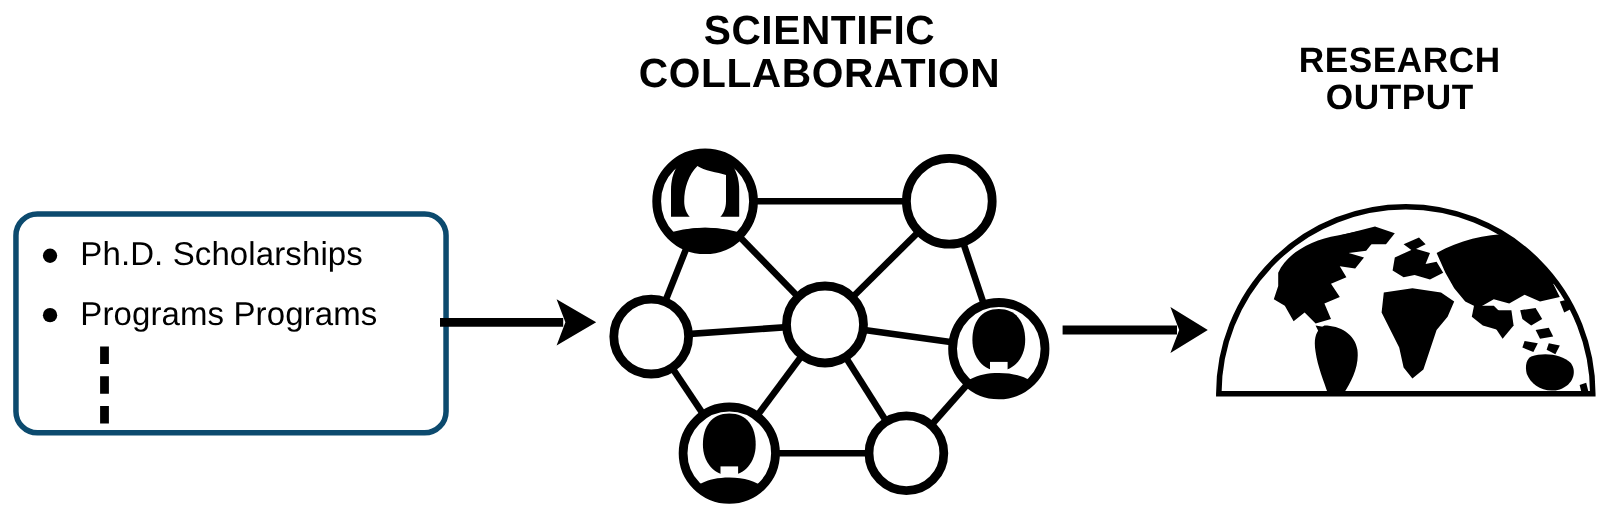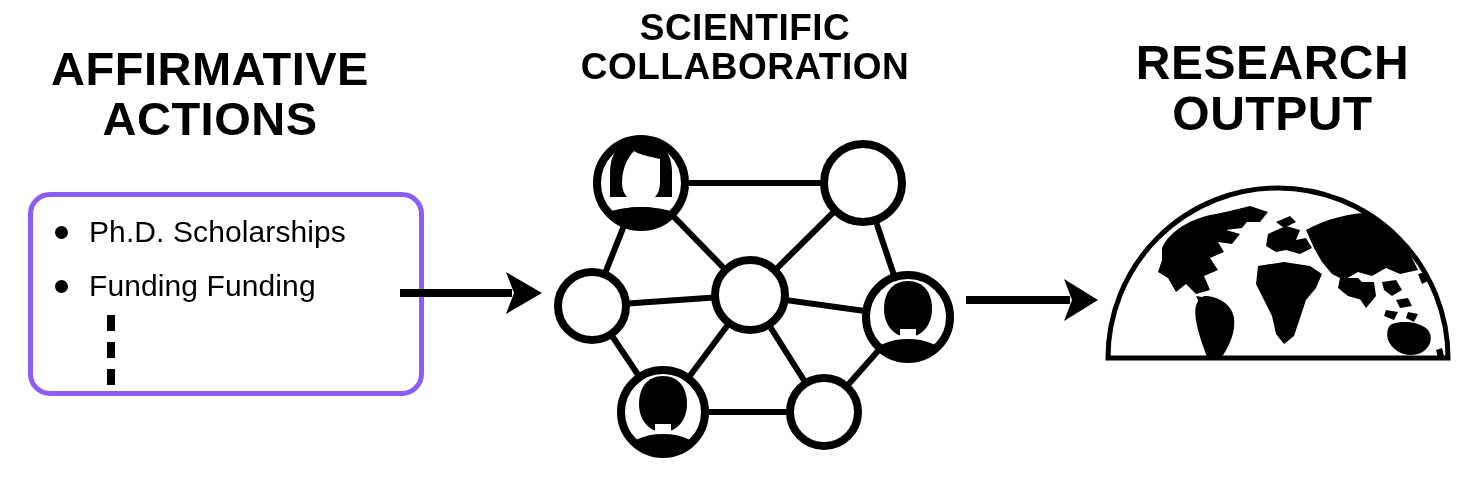--- a/index.html
+++ b/index.html
@@ -40,35 +40,34 @@
   #heading-collaboration {
     left: 485px;
     top: 8px;
     width: 520px;
     font-size: 37px;
   }
   #heading-research {
     left: 1085px;
     top: 38px;
     width: 375px;
-    font-size: 48px;
+    font-size: 32px;
   }
 
   
   #actions-box {
     position: absolute;
     left: 12px;
     top: 192px;
     width: 396px;
     height: 204px;
-    border: 5px solid #8b5cf6;
+    border: 5px solid #0c4a6e;
     border-radius: 22px;
     box-sizing: border-box;
     background: #fff;
-    margin-left: 16px;
   }
   #actions-list {
     position: absolute;
     left: 22px;
     top: 8px;
     margin: 0;
     padding: 0;
     list-style: none;
   }
   #actions-list li {
@@ -121,32 +120,30 @@
     top: 178px;
     width: 356px;
     height: 190px;
   }
 </style>
 </head>
 <body>
 
 <div id="canvas">
 
-  <div class="heading" id="heading-affirmative">AFFIRMATIVE
-ACTIONS</div>
 
   <div id="actions-box">
     <ul id="actions-list">
       <li>
         <span class="bullet-dot"></span>
         <span>Ph.D. Scholarships</span>
       </li>
       <li>
         <span class="bullet-dot"></span>
-        <span>Funding Funding</span>
+        <span>Programs Programs</span>
       </li>
     </ul>
     <div id="continuation-dash"></div>
   </div>
 
   <svg class="arrow-svg" id="arrow-one" width="145" height="50" viewBox="0 0 145 50">
     <line x1="0" y1="25" x2="112" y2="25" stroke="#000" stroke-width="8"></line>
     <polygon points="106,4 142,25 106,46 114,25" fill="#000"></polygon>
   </svg>
 

